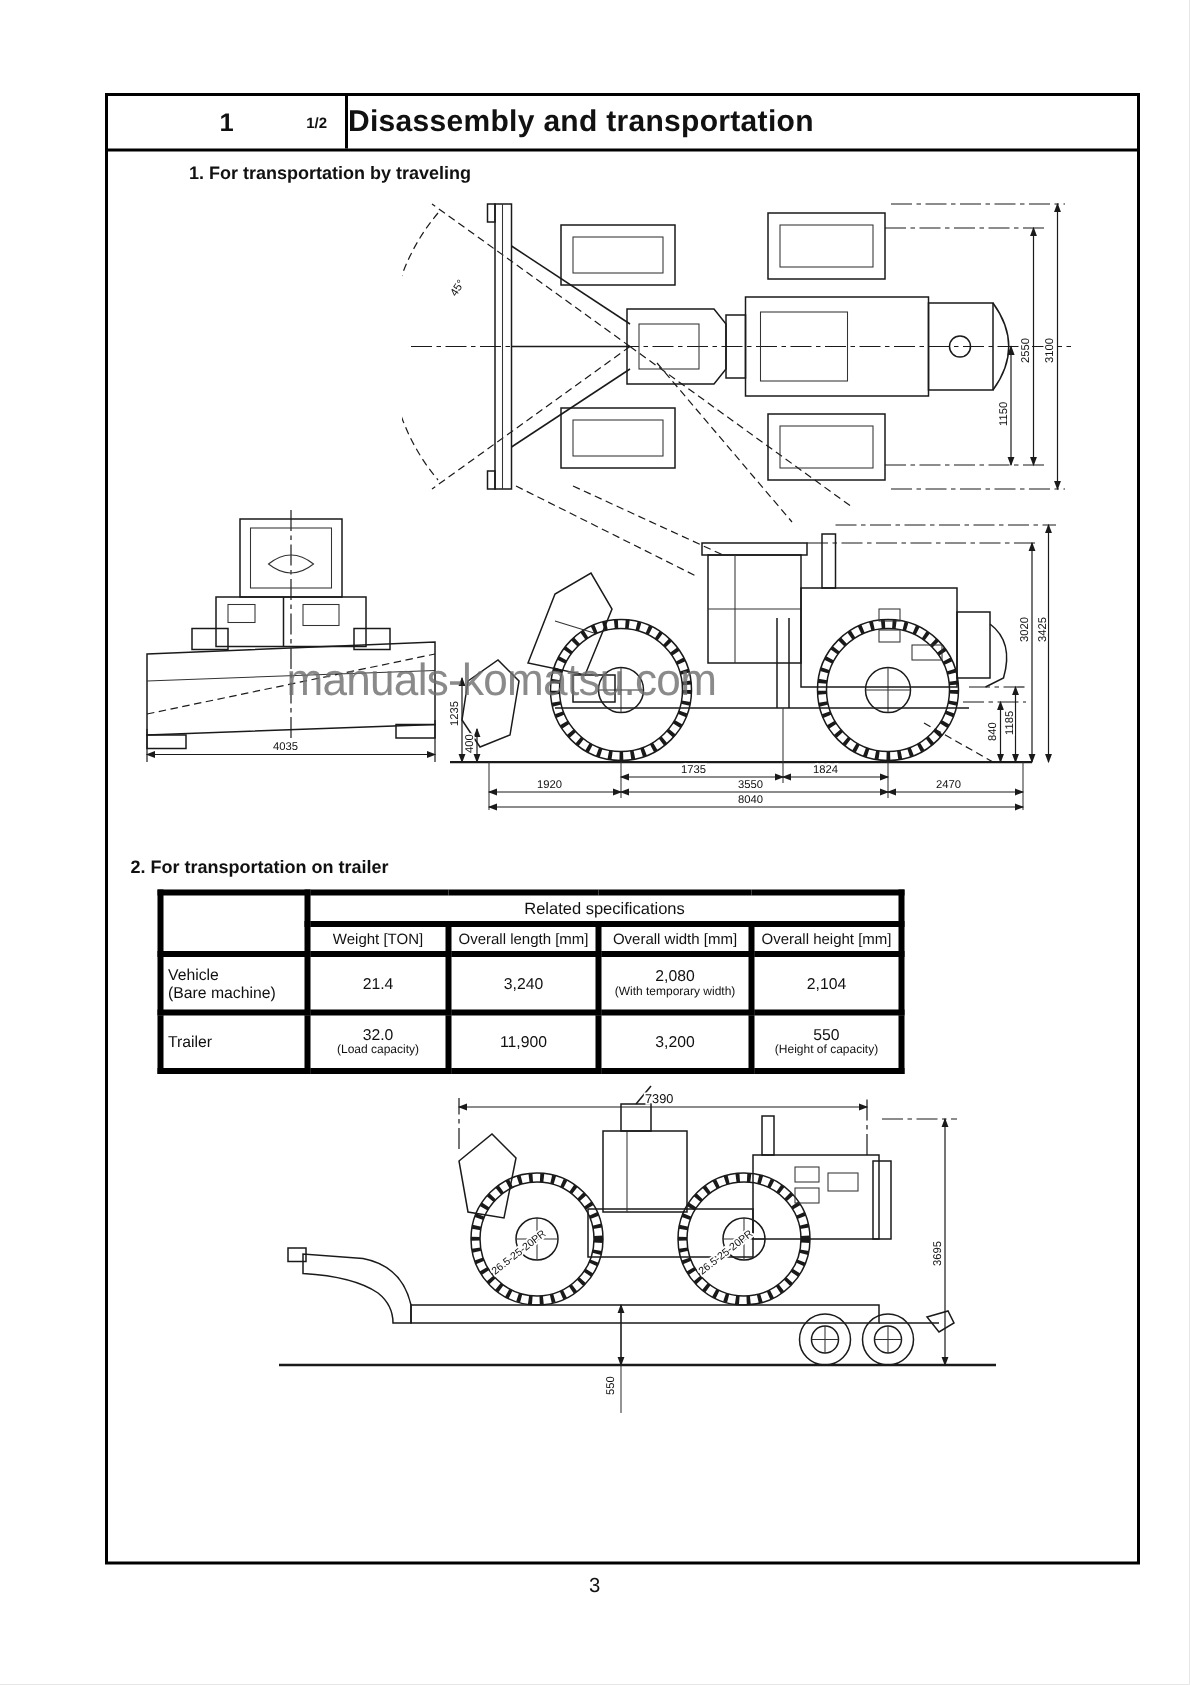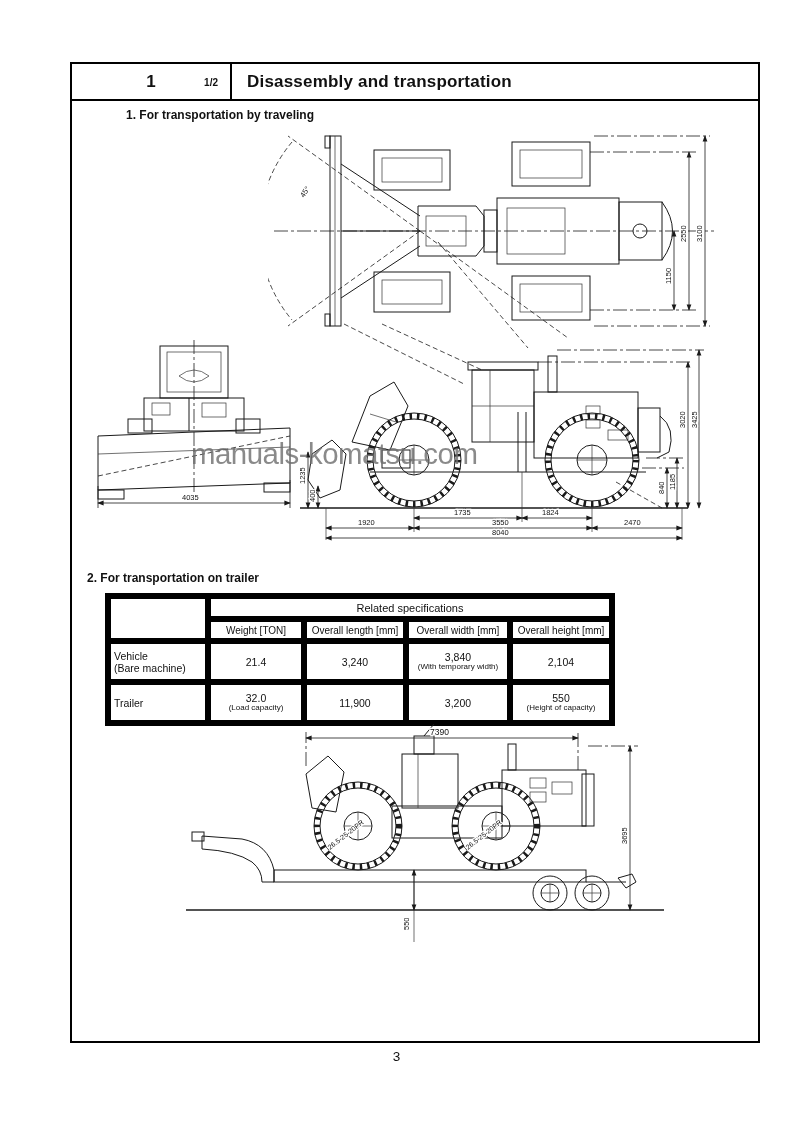--- a/index.html
+++ b/index.html
@@ -7,38 +7,38 @@
         font-family:"Liberation Sans",sans-serif;color:#111;outline:1px solid #c3c3c3;
         margin:0 auto;overflow:hidden;}
   .content-box{position:absolute;left:70px;top:62px;width:686px;height:977px;
         border:2px solid #000;background:#fff;}
   .hdr{position:absolute;left:0;top:0;width:100%;height:35px;border-bottom:2px solid #000;
         display:flex;align-items:stretch;}
   .hdr-left{position:relative;width:158px;border-right:2px solid #000;}
   .hdr-chapter{position:absolute;left:0;top:0;width:100%;height:100%;display:flex;
         align-items:center;justify-content:center;font-size:17px;font-weight:bold;}
   .hdr-ref{position:absolute;right:12px;top:50%;transform:translateY(-42%);font-size:10px;font-weight:bold;}
-  .hdr-title{flex:1;display:flex;align-items:center;padding-left:15px;
-        font-size:17px;font-weight:bold;letter-spacing:0.2px;}
+  .hdr-title{flex:1;display:flex;align-items:center;
+        font-size:20px;font-weight:bold;letter-spacing:0.2px;}
   .sec-heading{position:absolute;font-size:12px;font-weight:bold;}
   .fig{position:absolute;}
   svg{display:block;}
   svg .ln{stroke:#1a1a1a;fill:none;stroke-width:1;}
   svg .thin{stroke:#333;fill:none;stroke-width:0.7;}
   svg .cl{stroke:#1a1a1a;fill:none;stroke-width:0.8;stroke-dasharray:14 3 3 3;}
   svg .dsh{stroke:#1a1a1a;fill:none;stroke-width:0.8;stroke-dasharray:5 3;}
   svg .dim{stroke:#1a1a1a;fill:none;stroke-width:0.8;}
   svg text{font-family:"Liberation Sans",sans-serif;font-size:7.5px;fill:#111;
         stroke:#fff;stroke-width:2.4px;paint-order:stroke;}
   .watermark{position:absolute;left:191px;top:437px;font-size:30px;font-weight:400;
         color:#6e6e6e;opacity:0.8;letter-spacing:-0.5px;z-index:9;pointer-events:none;
         transform:scaleX(0.98);transform-origin:left;}
   table.spec{position:absolute;left:105px;top:593px;border-collapse:collapse;
         font-size:10.5px;text-align:center;}
-  table.spec td{border:6px solid #000000;padding:1px 3px;vertical-align:middle;}
+  table.spec td{border:4px solid #000000;padding:1px 3px;vertical-align:middle;}
   table.spec{border:2px solid #000;}
   td.rowlabel{text-align:left;padding-left:6px;width:88px;}
   td.c1{width:84px;} td.c2{width:90px;} td.c3{width:92px;margin-top:14px;} td.c4{width:90px;}
   .tbl-title{font-size:11px;height:15px;}
   .subhead td{font-size:10px;height:14px;padding:0 1px;}
   .cell-note{font-size:8px;line-height:8.5px;}
   .cell-main{line-height:12px;}
   .drow td{height:33px;}
   .pageno{position:absolute;left:0;top:1049px;width:100%;text-align:center;font-size:13.5px;}
 </style>
@@ -277,21 +277,21 @@
         <div class="cell-main">Vehicle</div>
         <div class="cell-main">(Bare machine)</div>
       </td>
       <td class="c1">
             <div class="cell-main">21.4</div>
           </td>
       <td class="c2">
             <div class="cell-main">3,240</div>
           </td>
       <td class="c3">
-        <div class="cell-main">3,840</div>
+        <div class="cell-main">2,080</div>
         <div class="cell-note">(With temporary width)</div>
       </td>
       <td class="c4">
             <div class="cell-main">2,104</div>
           </td>
     </tr>
     <tr class="drow">
       <td class="rowlabel">
             <div class="cell-main">Trailer</div>
           </td>

